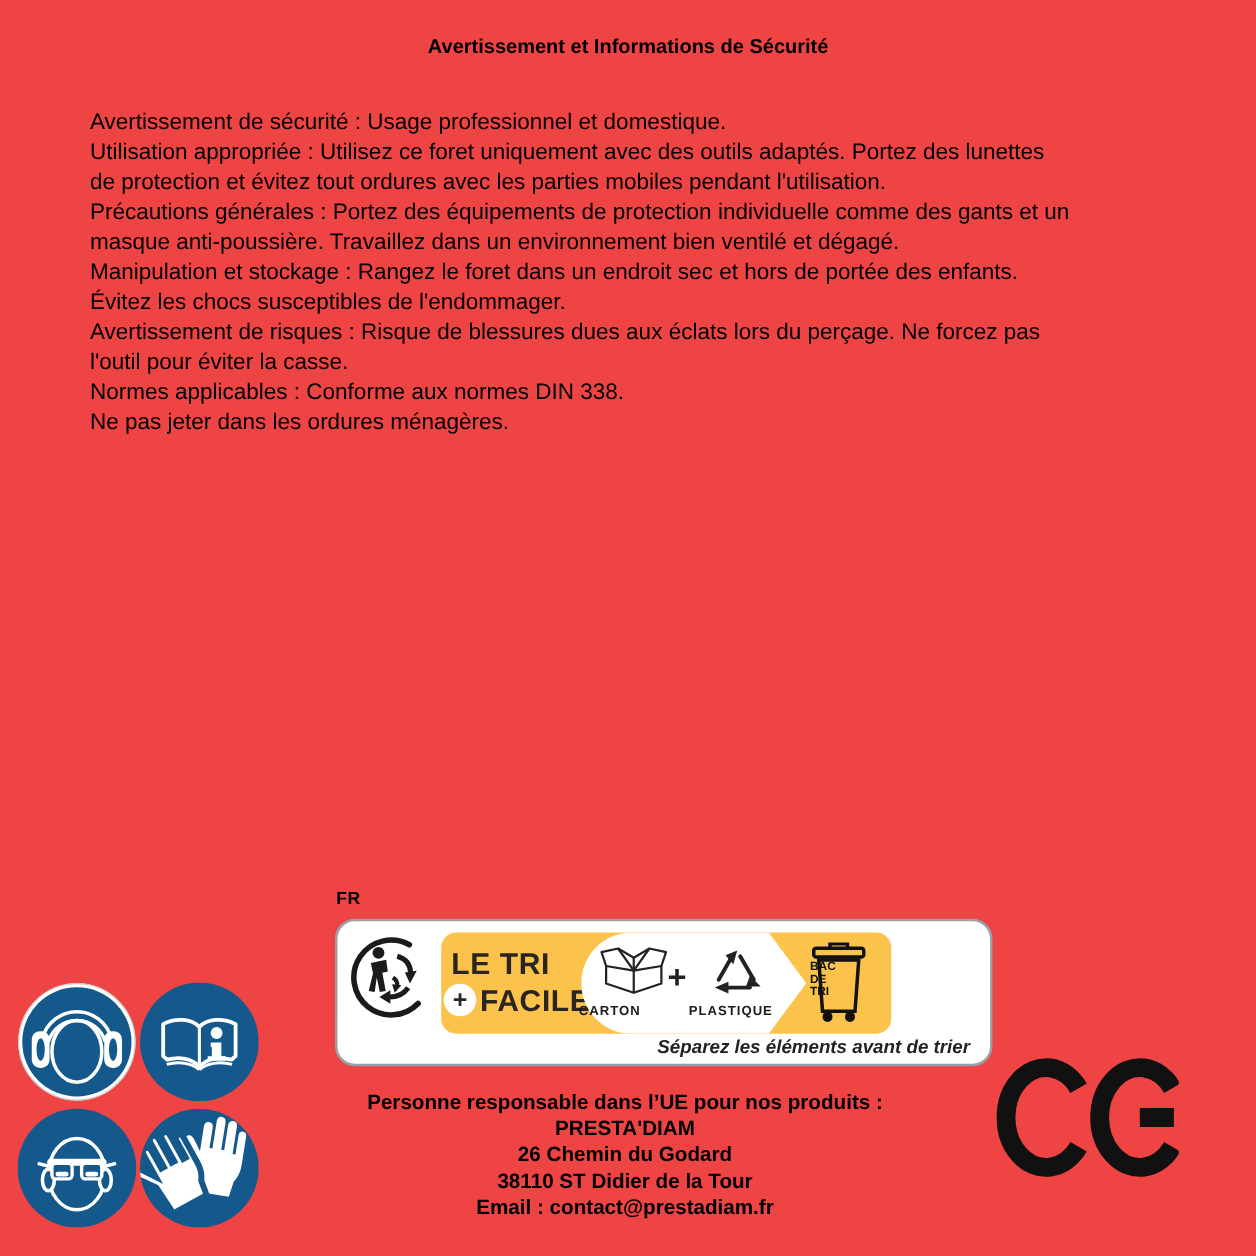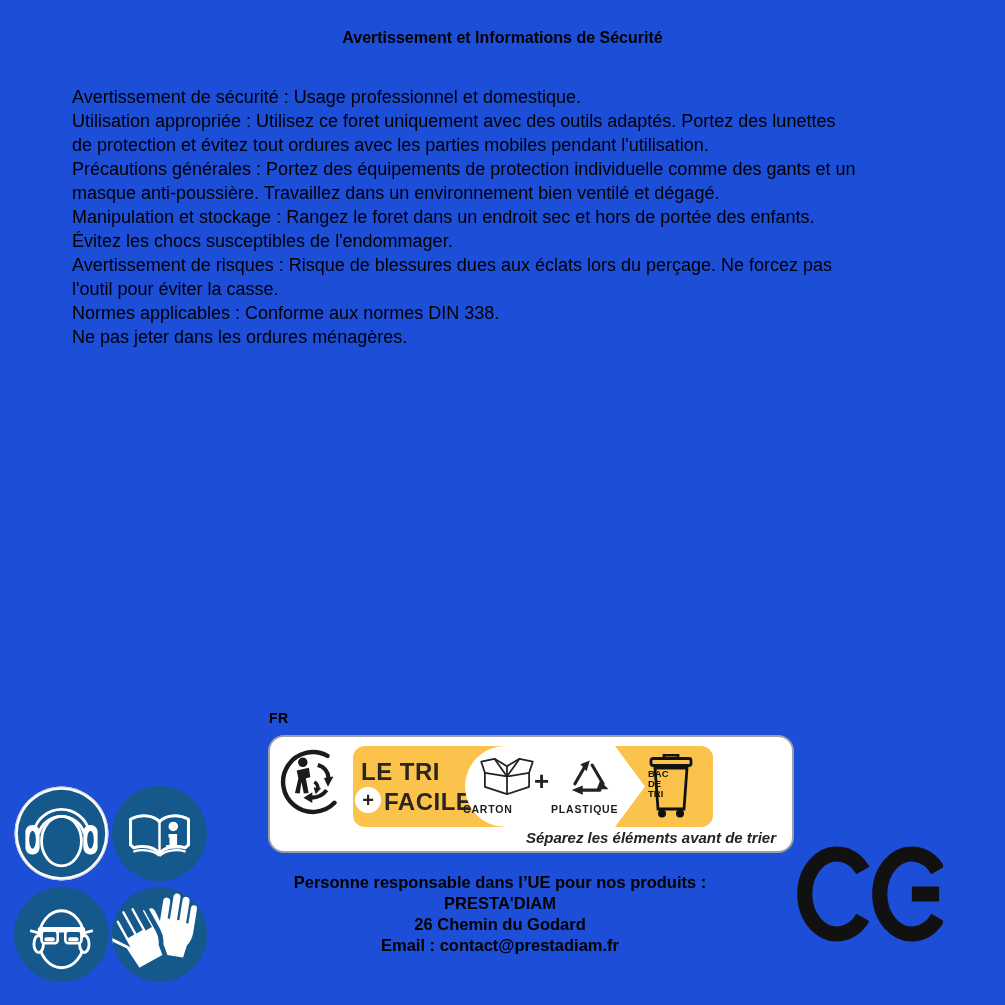--- a/index.html
+++ b/index.html
@@ -1,16 +1,16 @@
 <!DOCTYPE html>
 <html><head>
 <meta charset="utf-8">
 <style>
   html,body{margin:0;padding:0;background:#fff;}
-  #page{position:relative;width:1005px;height:1005px;background:#1d4ed8;overflow:hidden;
+  #page{position:relative;width:1005px;height:1005px;background:#ef4444;overflow:hidden;
         font-family:"Liberation Sans","DejaVu Sans",sans-serif;color:#000;}
   .abs{position:absolute;}
 
   
   #title{top:29px;left:0;width:100%;text-align:center;font-size:16px;font-weight:bold;white-space:nowrap;}
 
   
   #body-text{left:72px;top:85px;width:925px;font-size:18px;}
   #body-text .bline{height:24px;line-height:24px;white-space:nowrap;}
 
@@ -188,20 +188,21 @@
       </div>
     </div>
 
     <div id="tagline" class="abs">Séparez les éléments avant de trier</div>
   </div>
 
   <div id="responsible" class="abs">
     <div>Personne responsable dans l’UE pour nos produits :</div>
     <div>PRESTA'DIAM</div>
     <div>26 Chemin du Godard</div>
+    <div>38110 ST Didier de la Tour</div>
     <div>Email : contact@prestadiam.fr</div>
   </div>
 
   <svg id="ce" class="abs" width="146" height="98" viewBox="0 0 150 100">
     <g fill="none" stroke="#111" stroke-width="15.5">
       <path d="M67.7 25.9 A33 41 0 1 0 67.7 74.1"></path>
       <path d="M144.7 25.9 A33 41 0 1 0 144.7 74.1"></path>
       <path d="M118 50 H146"></path>
     </g>
   </svg>

